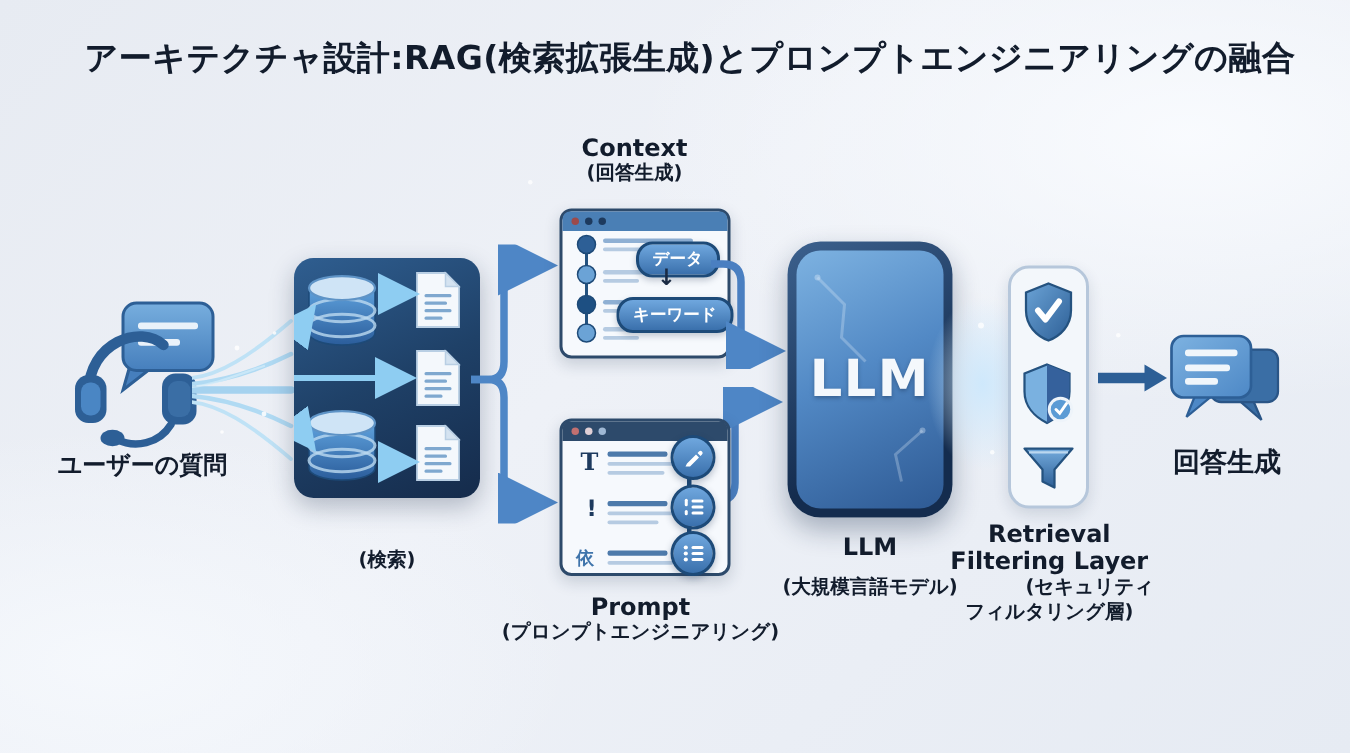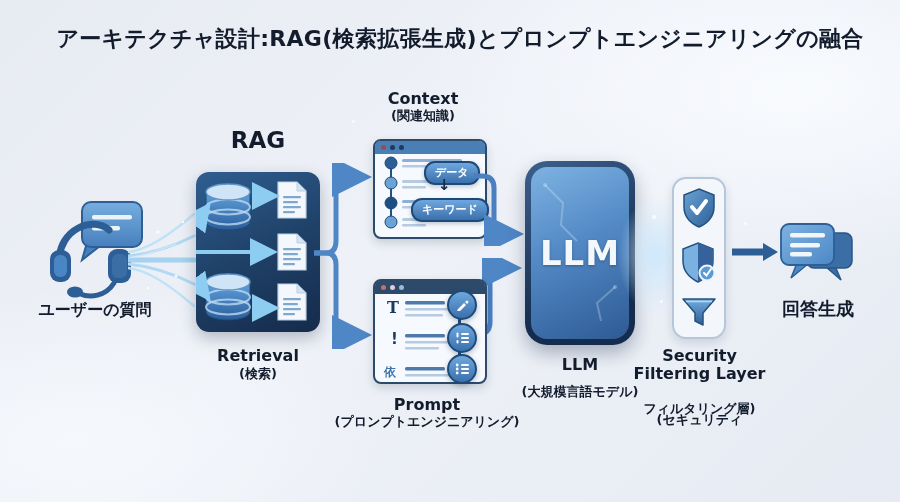--- a/index.html
+++ b/index.html
@@ -84,21 +84,21 @@
   .glow { left:618px; top:198px; width:74px; height:116px;
           background:radial-gradient(closest-side, rgba(205,232,252,0.95), rgba(205,232,252,0)); }
 
   
   .sec-box { left:672px; top:177px; width:54px; height:162px; border-radius:14px; box-sizing:border-box;
              background:#f3f7fb; border:2px solid #b6c7db; display:flex; flex-direction:column;
              align-items:center; justify-content:space-between; padding:9px 0;
              box-shadow:0 4px 10px rgba(30,50,80,0.14); }
   .sec-heading1 { left:627px; top:347px; width:145px; font-size:16px; }
   .sec-heading2 { left:627px; top:365px; width:145px; font-size:16px; }
-  .sec-sub1 { left:627px; top:385px; width:145px; font-size:13px;margin-top:28px; }
+  .sec-sub1 { left:654px; top:385px; width:145px; font-size:13px; }
   .sec-sub2 { left:627px; top:402px; width:145px; font-size:13px; }
 
   .out-arrow { left:732px; top:241px; width:47px; height:22px; }
   .answer-icon { left:777px; top:220px; width:80px; height:72px; }
   .answer-label { left:763px; top:299px; width:110px; font-size:18px; }
 
   .copyright { position:absolute; right:13px; top:474px; font-size:13px; color:#4a5a70; }
   .sparkle { position:absolute; border-radius:50%; background:#fff; opacity:0.75; }
 </style>
 </head>
@@ -139,21 +139,20 @@
       <path d="M0,66 C16,64 30,58 48,52" stroke="#d4ecf9" stroke-width="1.5" opacity="0.7"></path>
     </g>
     <g fill="#ffffff" opacity="0.85">
       <circle cx="30" cy="40" r="1.6"></circle>
         <circle cx="48" cy="84" r="1.6"></circle>
       <circle cx="20" cy="96" r="1.2"></circle>
         <circle cx="55" cy="30" r="1.2"></circle>
     </g>
   </svg>
 
-  <div class="label rag-heading">RAG</div>
   <div class="abs rag-box">
     <svg width="124" height="160" viewBox="0 0 124 160">
       <defs>
         <linearGradient id="dbG" x1="0" y1="0" x2="0" y2="1">
           <stop offset="0" stop-color="#5fa2dd"></stop>
             <stop offset="1" stop-color="#2b5d9b"></stop>
         </linearGradient>
         <marker id="ahL" markerWidth="7" markerHeight="7" refX="5" refY="3.5" orient="auto">
           <path d="M0,0 L7,3.5 L0,7 Z" fill="#8ecdf2"></path>
         </marker>
@@ -206,37 +205,36 @@
       </g>
       <g fill="none" stroke="#8ecdf2" stroke-width="4" stroke-linecap="round">
         <path d="M-2,50 C4,46 7,41 10,37" marker-end="url(#ahL)"></path>
         <path d="M-2,80 H74" marker-end="url(#ahL)"></path>
         <path d="M-2,110 C4,114 7,119 10,123" marker-end="url(#ahL)"></path>
         <path d="M58,34 C70,28 68,24 76,24" marker-end="url(#ahL)"></path>
         <path d="M58,126 C70,132 68,136 76,136" marker-end="url(#ahL)"></path>
       </g>
     </svg>
   </div>
-  <div class="label rag-label">Retrieval</div>
   <div class="label rag-sublabel">(検索)</div>
 
   <svg class="abs branch" viewBox="0 0 62 186">
     <defs>
       <marker id="ahM" markerWidth="8" markerHeight="8" refX="6" refY="4" orient="auto">
         <path d="M0,0 L8,4 L0,8 Z" fill="#4e86c6"></path>
       </marker>
     </defs>
     <g fill="none" stroke="#4e86c6" stroke-width="5" stroke-linecap="round">
       <path d="M0,90 H12 Q22,90 22,78 V26 Q22,14 34,14 H48" marker-end="url(#ahM)"></path>
       <path d="M0,90 H12 Q22,90 22,102 V160 Q22,172 34,172 H48" marker-end="url(#ahM)"></path>
     </g>
   </svg>
 
   <div class="label ctx-heading">Context</div>
-  <div class="label ctx-subheading">(関連知識)</div>
+  <div class="label ctx-subheading">(回答生成)</div>
   <div class="win ctx-win">
     <div class="win-bar ctx-bar">
       <span class="dot" style="background:#9c4a4a"></span>
       <span class="dot" style="background:#1d3a5e"></span>
       <span class="dot" style="background:#1d3a5e"></span>
     </div>
     <svg class="ctx-content" viewBox="0 0 106 79">
       <line x1="16" y1="8" x2="16" y2="70" stroke="#24527f" stroke-width="2"></line>
       <circle cx="16" cy="9" r="6" fill="#2d5f96" stroke="#1d4a78"></circle>
       <circle cx="16" cy="29" r="6" fill="#6ba3d6" stroke="#1d4a78"></circle>
@@ -361,21 +359,21 @@
       <defs>
           <linearGradient id="fnG" x1="0" y1="0" x2="0" y2="1">
             <stop offset="0" stop-color="#74abdd"></stop>
             <stop offset="1" stop-color="#2d5f96"></stop>
           </linearGradient>
         </defs>
       <path d="M2,2 H34 L22,16 V28 L14,24 V16 Z" fill="url(#fnG)" stroke="#24527f" stroke-width="1.5" stroke-linejoin="round"></path>
       <line x1="5" y1="4.5" x2="31" y2="4.5" stroke="#cfe4f6" stroke-width="1.5" opacity="0.8"></line>
     </svg>
   </div>
-  <div class="label sec-heading1">Security</div>
+  <div class="label sec-heading1">Retrieval</div>
   <div class="label sec-heading2">Filtering Layer</div>
   <div class="label sec-sub1">(セキュリティ</div>
   <div class="label sec-sub2">フィルタリング層)</div>
 
   <svg class="abs out-arrow" viewBox="0 0 47 22">
     <rect x="0" y="7.5" width="32" height="7" fill="#2d5f96"></rect>
     <path d="M31,2 L46,11 L31,20 Z" fill="#2d5f96"></path>
   </svg>
   <svg class="abs answer-icon" viewBox="0 0 80 72">
     <defs>

